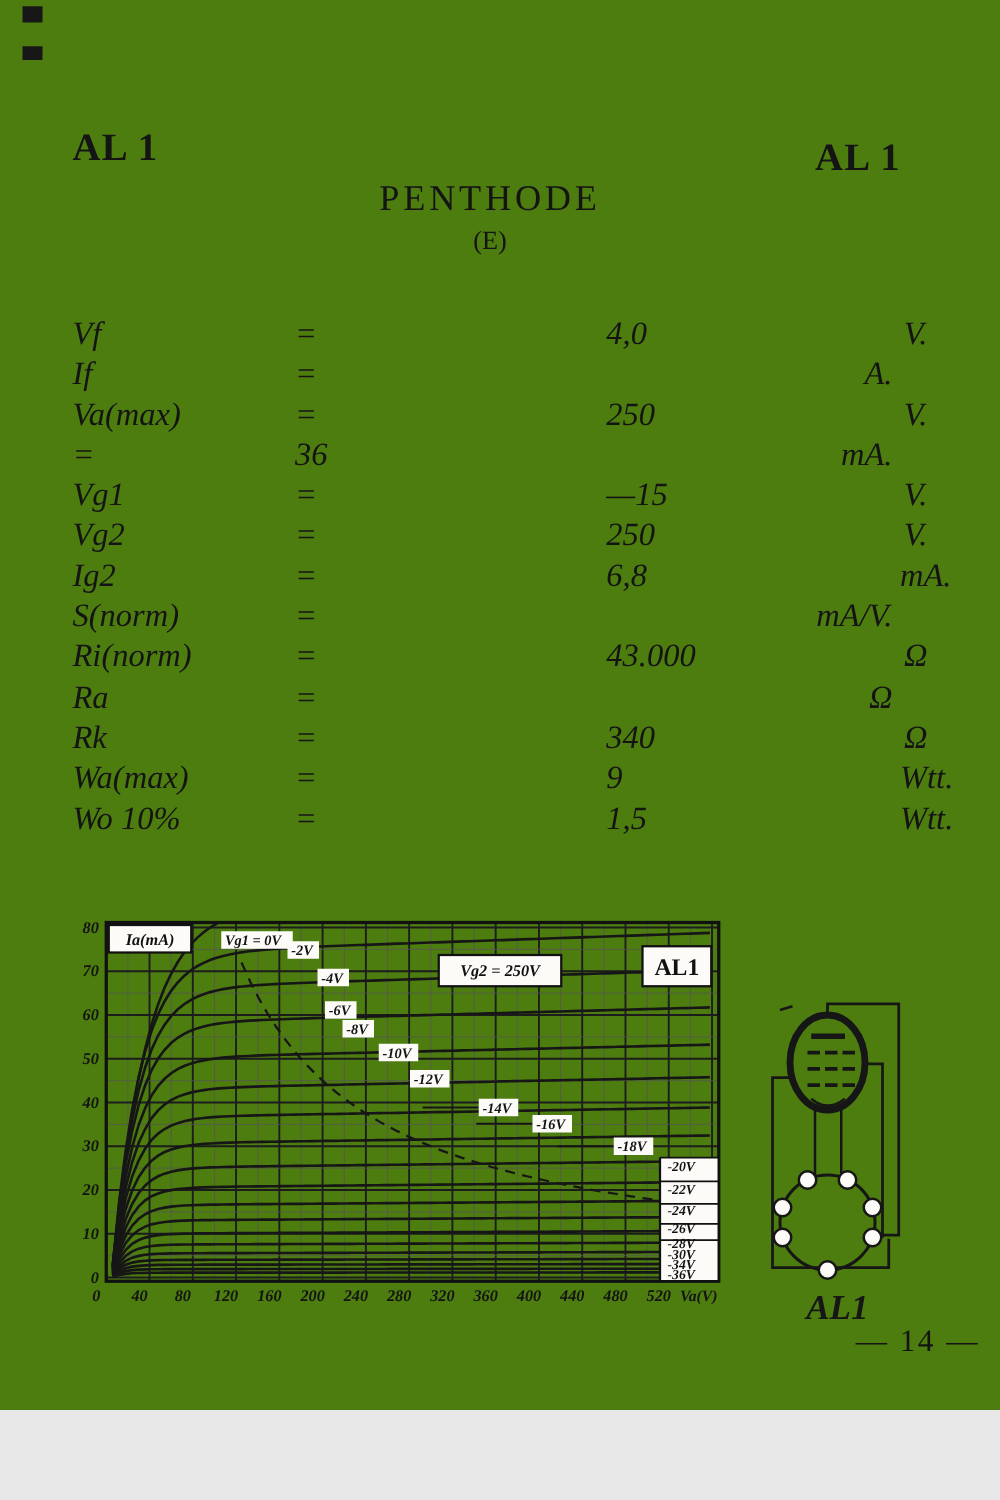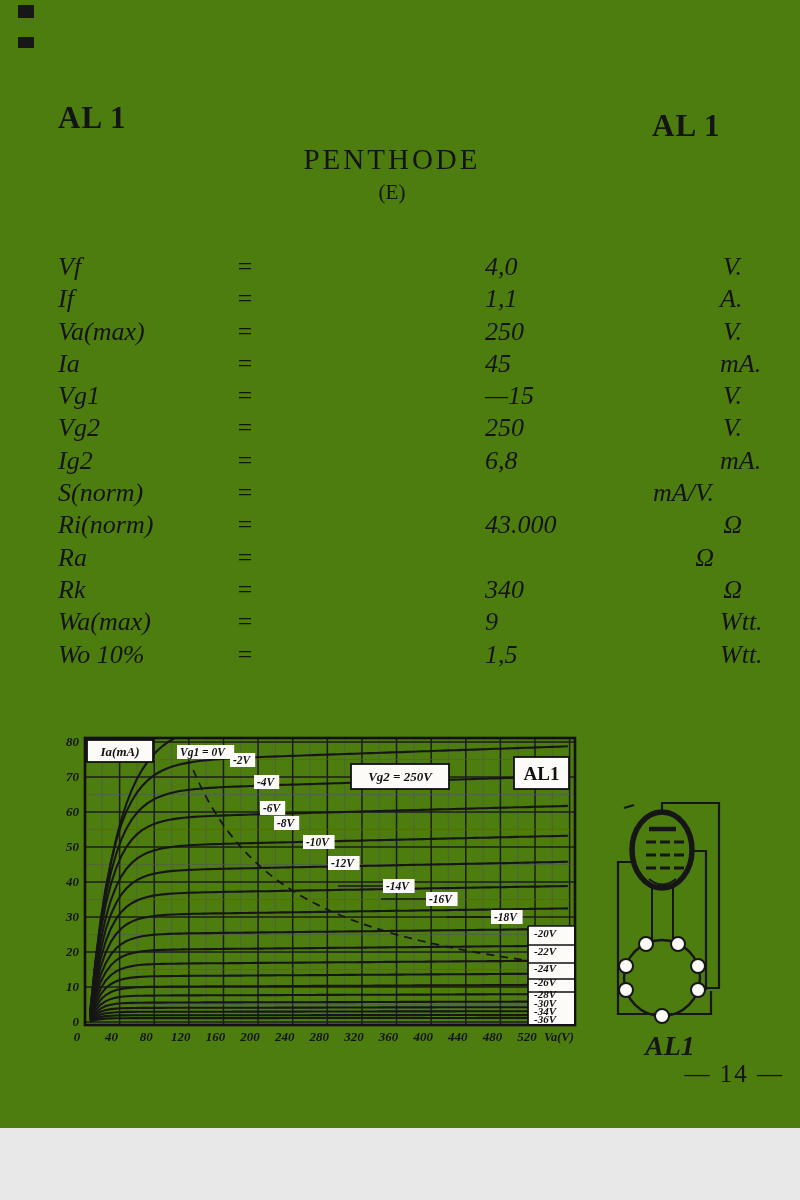--- a/index.html
+++ b/index.html
@@ -34,33 +34,31 @@
   <div class="abs specs" id="spec-rows">
       <div class="spec-row">
         <div>Vf</div>
         <div>=</div>
         <div>4,0</div>
         <div class="spec-unit">V.</div>
       </div>
       <div class="spec-row">
         <div>If</div>
         <div>=</div>
-        <div>1,1</div>
         <div class="spec-unit">A.</div>
       </div>
       <div class="spec-row">
         <div>Va(max)</div>
         <div>=</div>
         <div>250</div>
         <div class="spec-unit">V.</div>
       </div>
       <div class="spec-row">
-        <div>Ia</div>
-        <div>=</div>
-        <div>45</div>
+        <div>=</div>
+        <div>36</div>
         <div class="spec-unit">mA.</div>
       </div>
       <div class="spec-row">
         <div>Vg1</div>
         <div>=</div>
         <div>—15</div>
         <div class="spec-unit">V.</div>
       </div>
       <div class="spec-row">
         <div>Vg2</div>

